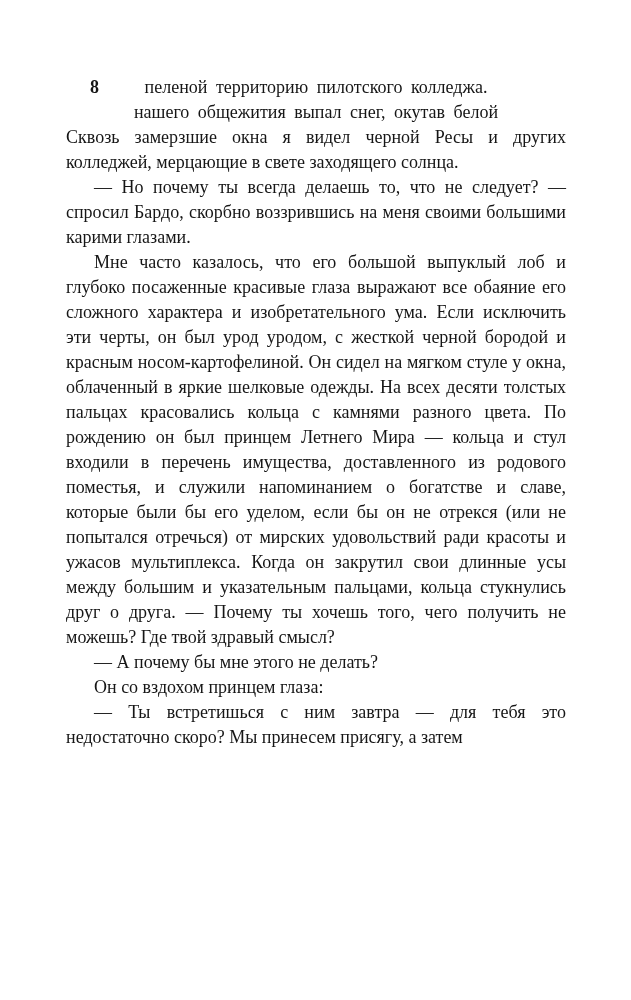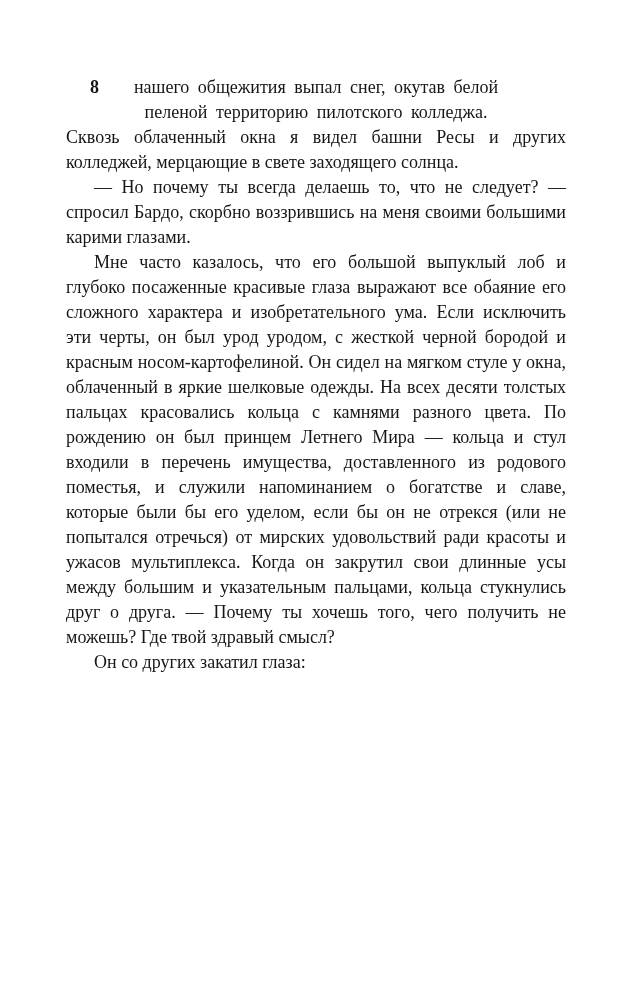--- a/index.html
+++ b/index.html
@@ -49,30 +49,32 @@
   }
 </style>
 </head>
 <body>
 
 <div class="book-page">
   <div class="content">
 
     <div class="opening">
       <span class="pagenum">8</span>
+      <div class="cont-line">пеленой территорию пилотского колледжа.</div>
       <div class="cont-line">нашего общежития выпал снег, окутав белой</div>
-      <div class="cont-line">пеленой территорию пилотского колледжа.</div>
     </div>
 
-    <p class="para">Сквозь облаченный окна я видел башни Ресы и других колледжей, мерцающие в свете заходящего солнца.</p>
+    <p class="para">Сквозь замерзшие окна я видел черной Ресы и других колледжей, мерцающие в свете заходящего солнца.</p>
 
     <p class="para indent">— Но почему ты всегда делаешь то, что не следует? — спросил Бардо, скорбно воззрившись на меня своими большими карими глазами.</p>
 
     <p class="para indent">Мне часто казалось, что его большой выпуклый лоб и глубоко посаженные красивые глаза выражают все обаяние его сложного характера и изобретательного ума. Если исключить эти черты, он был урод уродом, с жесткой черной бородой и красным носом-картофелиной. Он сидел на мягком стуле у окна, облаченный в яркие шелковые одежды. На всех десяти толстых пальцах красовались кольца с камнями разного цвета. По рождению он был принцем Летнего Мира — кольца и стул входили в перечень имущества, доставленного из родового поместья, и служили напоминанием о богатстве и славе, которые были бы его уделом, если бы он не отрекся (или не попытался отречься) от мирских удовольствий ради красоты и ужасов мультиплекса. Когда он закрутил свои длинные усы между большим и указательным пальцами, кольца стукнулись друг о друга. — Почему ты хочешь того, чего получить не можешь? Где твой здравый смысл?</p>
 
 
 
+    <p class="para indent">— А почему бы мне этого не делать?</p>
 
-    <p class="para indent">Он со других закатил глаза:</p>
+    <p class="para indent">Он со вздохом принцем глаза:</p>
 
+    <p class="para indent">— Ты встретишься с ним завтра — для тебя это недостаточно скоро? Мы принесем присягу, а затем</p>
 
   </div>
 </div>
 
 </body></html>

